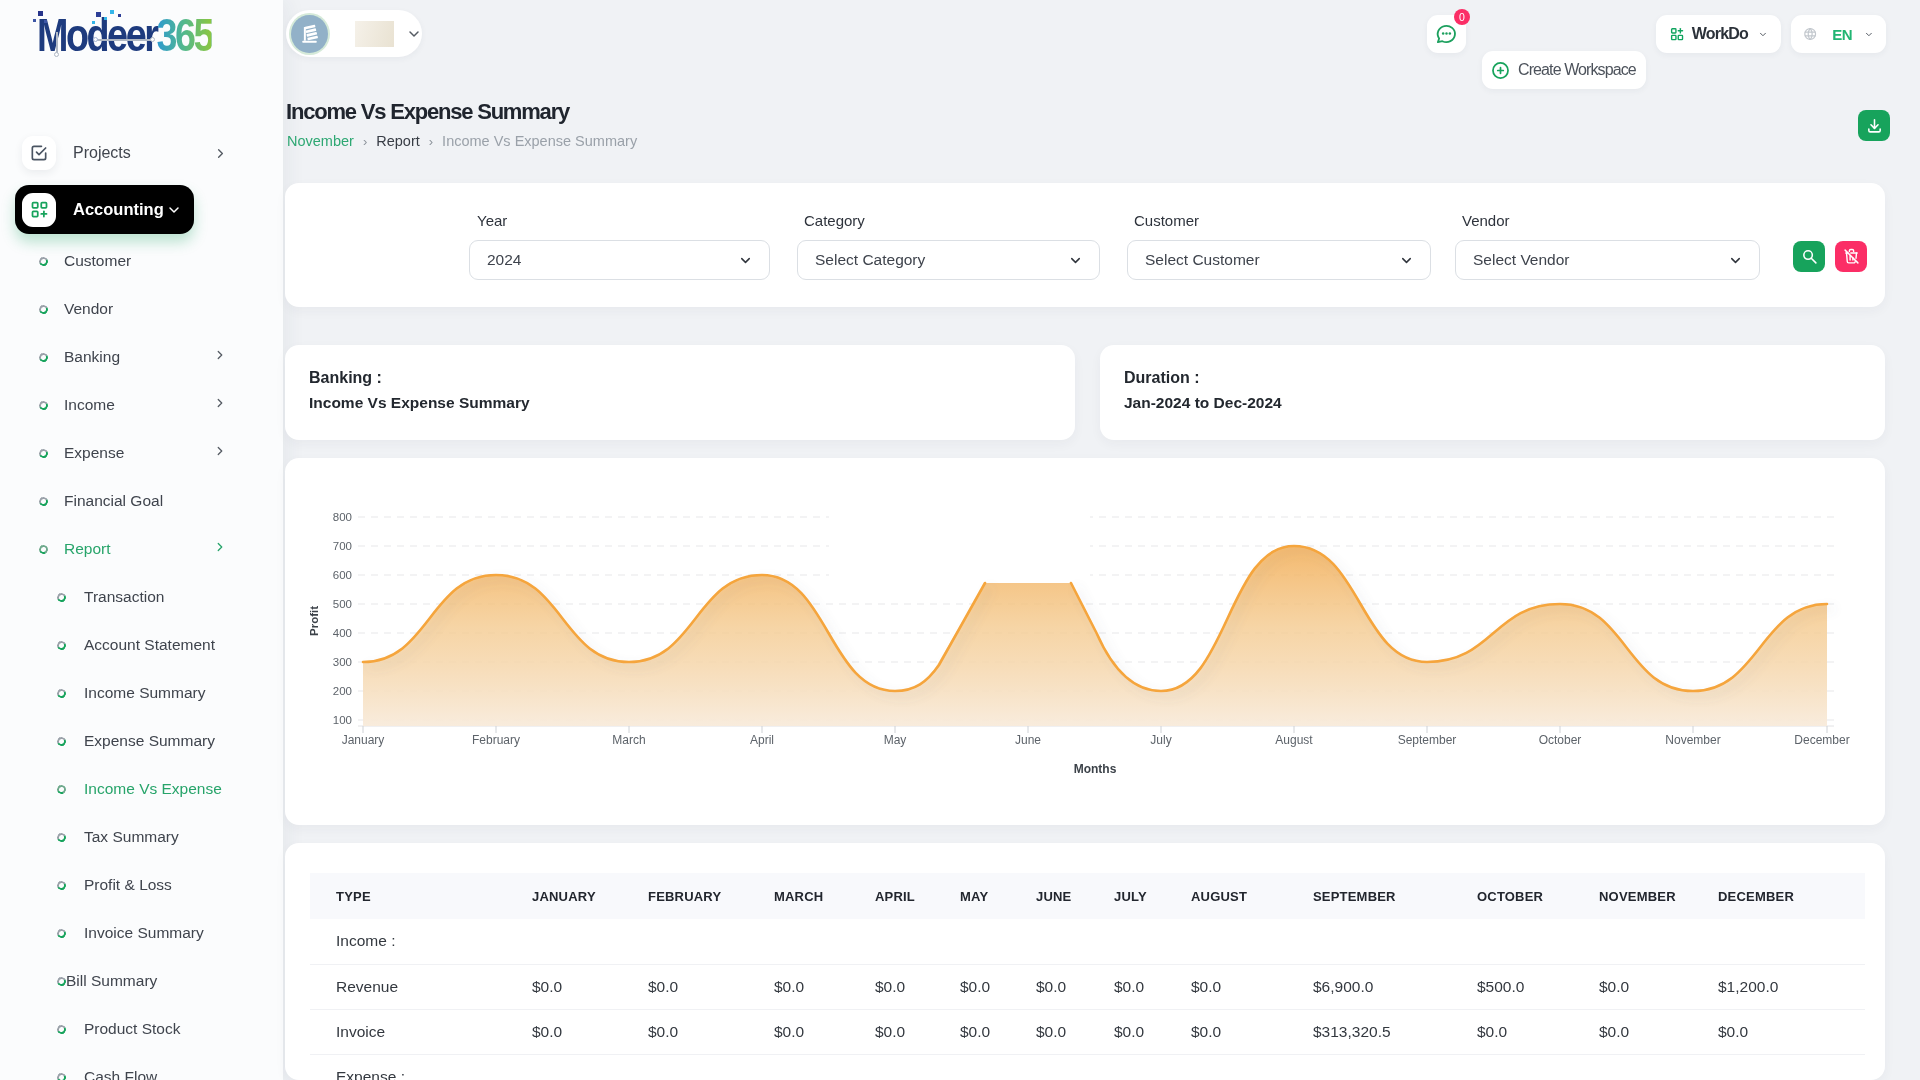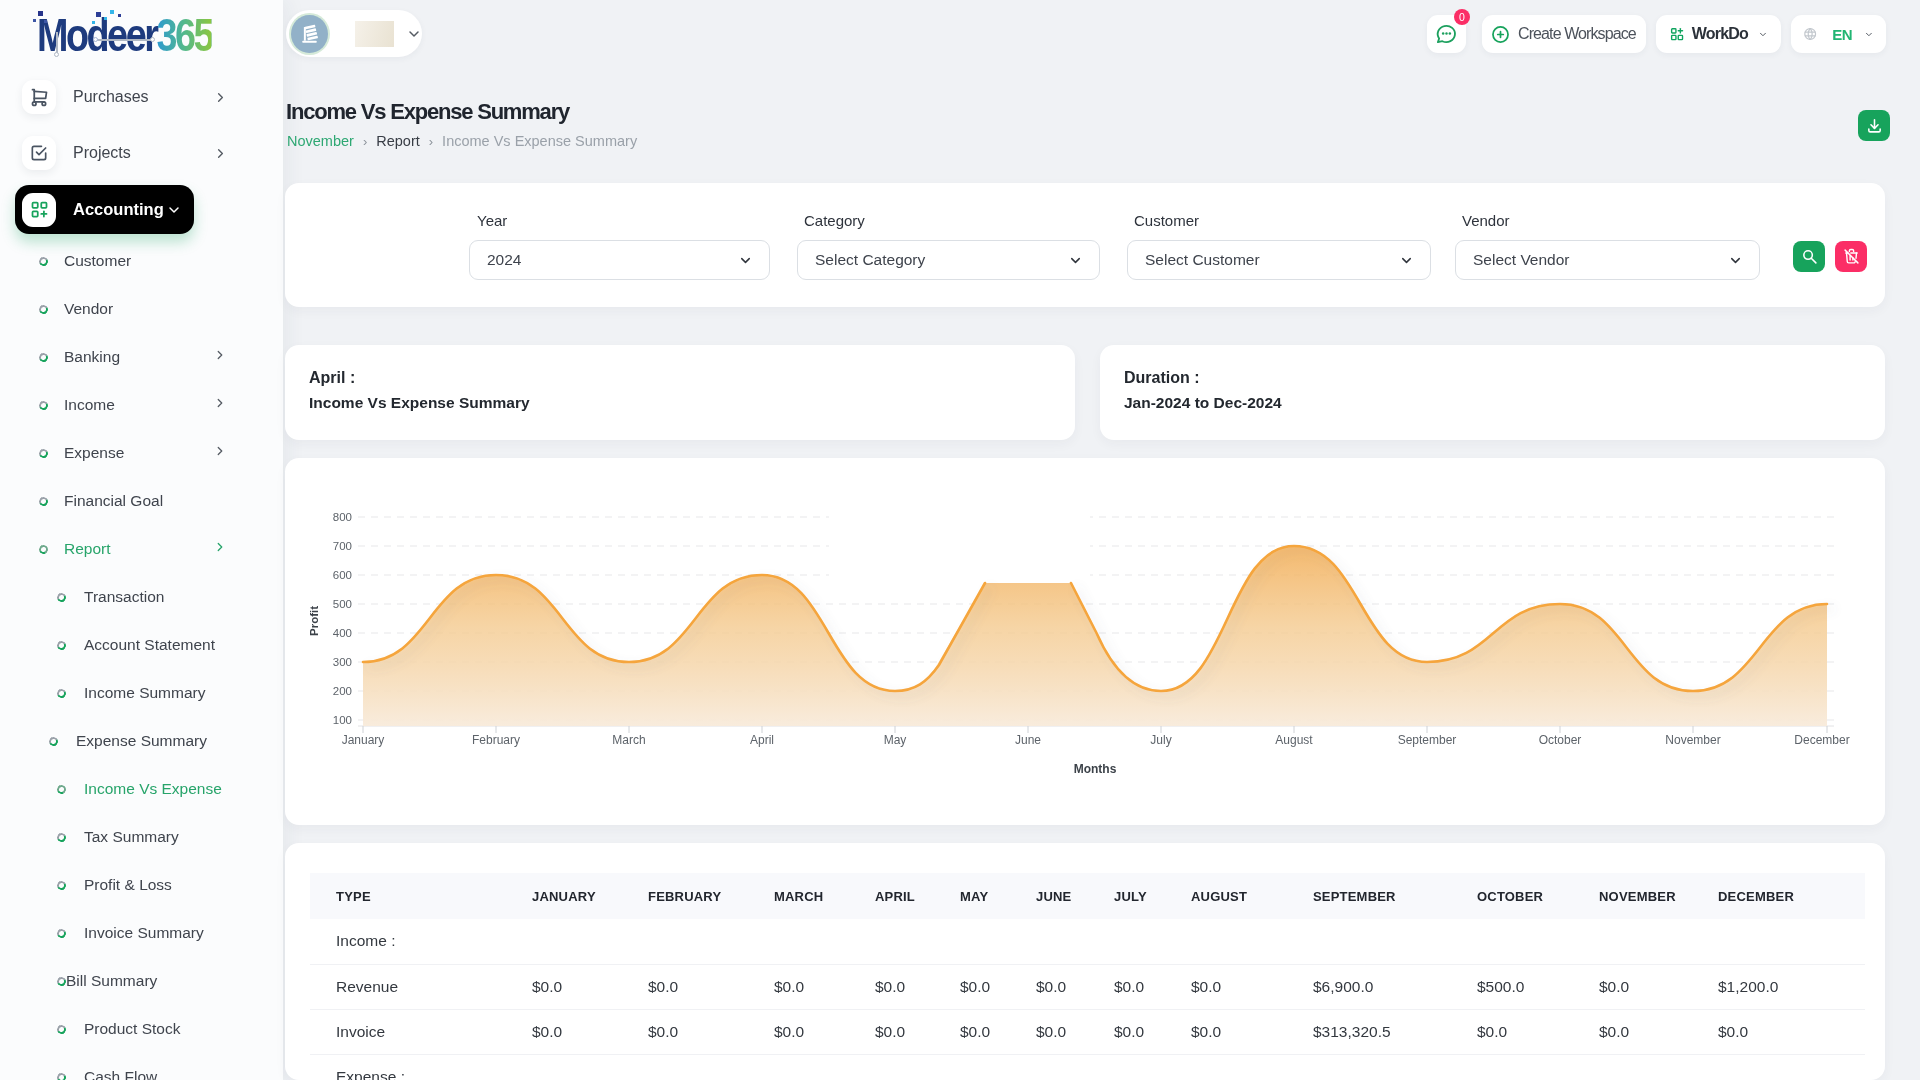--- a/index.html
+++ b/index.html
@@ -23,21 +23,21 @@
 .menu-li .chev { position:absolute; left:197px; color:#565c64; }
 svg.ic { display:block; }
 
 .ws-pill { position:absolute; left:286px; top:10px; width:136px; height:47px; background:#fff; border-radius:24px; box-shadow:0 2px 6px rgba(40,50,70,.05); display:flex; align-items:center; }
 .ws-avatar { width:38px; height:38px; border-radius:50%; background:#92b1c8; margin-left:5px; display:flex; align-items:center; justify-content:center; box-shadow:0 0 0 2px #d5ead9; }
 .ws-img { width:41px; height:26px; margin-left:27px; background:linear-gradient(105deg,#f5f1e9,#e9e2d2); }
 .ws-chev { margin-left:12px; color:#555b63; }
 .topbtn { position:absolute; top:15px; height:38px; background:#fff; border-radius:11px; box-shadow:0 2px 6px rgba(40,50,70,.05); display:flex; align-items:center; }
 #btn-chat { left:1427px; width:39px; justify-content:center; }
 .badge { position:absolute; right:-4px; top:-6px; min-width:16px; height:16px; background:#fb2e66; color:#fff; border-radius:8px; font-size:10.5px; display:flex; align-items:center; justify-content:center; padding:0 4px; }
-#btn-cw { left:1482px; width:164px; padding:0 9px; white-space:nowrap; }
+#btn-cw { left:1482px; width:164px; padding:0 9px; white-space:nowrap;margin-top:36px; }
 #btn-cw .t { margin-left:8px; font-size:16px; letter-spacing:-0.9px; color:#4c525b; }
 #btn-wd { left:1656px; width:125px; padding:0 13px; }
 #btn-wd .t { margin-left:7px; margin-right:10px; font-size:16px; letter-spacing:-0.8px; font-weight:bold; color:#2b3139; }
 #btn-en { left:1791px; width:95px; padding:0 12px; }
 #btn-en .t { margin-left:15px; margin-right:12px; font-size:15px; letter-spacing:-0.5px; font-weight:bold; color:#21b573; }
 
 .pg-title { position:absolute; left:286px; top:99px; font-size:22px; letter-spacing:-1.2px; font-weight:bold; color:#20252e; }
 .crumbs { position:absolute; left:287px; top:133px; font-size:14.5px; color:#9aa1a9; }
 .crumbs .g { color:#2ea873; }
 .crumbs .d { color:#383d45; }
@@ -72,36 +72,20 @@
   <div style="position:absolute;left:96px;top:12px;width:5px;height:5px;background:#2d3f97;"></div>
   <div style="position:absolute;left:104px;top:17px;width:3px;height:3px;background:#35b6e9;"></div>
   <div style="position:absolute;left:110px;top:10px;width:4px;height:4px;background:#35b6e9;"></div>
   <div style="position:absolute;left:118px;top:14px;width:3px;height:3px;background:#2d3f97;"></div>
   <div style="position:absolute;left:92px;top:21px;width:3px;height:3px;background:#35b6e9;"></div>
   <div style="position:absolute;left:97px;top:39px;width:54px;height:1.6px;background:#b0b8c4;"></div>
   <div style="position:absolute;left:150px;top:37px;width:5px;height:5px;border:1.4px solid #b0b8c4;border-radius:50%;background:#fbfcfd;"></div>
   <div style="position:absolute;left:93px;top:37px;width:5px;height:5px;border:1.4px solid #a8b6d4;border-radius:50%;background:#fbfcfd;"></div>
   <div style="position:absolute;left:56px;top:32px;width:1.6px;height:21px;background:#b0b8c4;"></div>
   <div style="position:absolute;left:54px;top:52px;width:5px;height:5px;border:1.4px solid #b0b8c4;border-radius:50%;background:#fbfcfd;"></div>
-  <div class="nav-item" style="top:73px;">
-    <div class="icon-box">
-      <svg class="ic" width="21" height="21" viewBox="0 0 24 24" fill="none" stroke="#4a5462" stroke-width="2" stroke-linecap="round" stroke-linejoin="round">
-          <circle cx="6" cy="19" r="2"></circle>
-          <circle cx="17" cy="19" r="2"></circle>
-          <path d="M17 17h-11v-14h-2"></path>
-          <path d="M6 5l14 1l-1 7h-13"></path>
-        </svg>
-    </div>
-    <span class="lbl">Purchases</span>
-    <span class="chev">
-        <svg class="ic" width="15" height="15" viewBox="0 0 24 24" fill="none" stroke="#555b63" stroke-width="2.2" stroke-linecap="round" stroke-linejoin="round">
-          <path d="M9 6l6 6l-6 6"></path>
-        </svg>
-      </span>
-  </div>
   <div class="nav-item" style="top:129px;">
     <div class="icon-box">
       <svg class="ic" width="20" height="20" viewBox="0 0 24 24" fill="none" stroke="#4a5462" stroke-width="2" stroke-linecap="round" stroke-linejoin="round">
           <path d="M9 11l3 3l8 -8"></path>
           <path d="M20 12v6a2 2 0 0 1 -2 2h-12a2 2 0 0 1 -2 -2v-12a2 2 0 0 1 2 -2h9"></path>
         </svg>
     </div>
     <span class="lbl">Projects</span>
     <span class="chev">
         <svg class="ic" width="15" height="15" viewBox="0 0 24 24" fill="none" stroke="#555b63" stroke-width="2.2" stroke-linecap="round" stroke-linejoin="round">
@@ -173,21 +157,21 @@
         <span class="t" style="margin-left:18px;">Transaction</span>
       </div>
   <div class="menu-li" style="left:57px; top:633px; width:183px;">
         <span class="bullet"></span>
         <span class="t" style="margin-left:18px;text-align:center;">Account Statement</span>
       </div>
   <div class="menu-li" style="left:57px; top:681px; width:183px;">
         <span class="bullet"></span>
         <span class="t" style="margin-left:18px;">Income Summary</span>
       </div>
-  <div class="menu-li" style="left:49px; top:729px; width:183px;">
+  <div class="menu-li" style="left:57px; top:729px; width:183px;">
         <span class="bullet"></span>
         <span class="t" style="margin-left:18px;">Expense Summary</span>
       </div>
   <div class="menu-li grn" style="left:57px; top:777px; width:183px;">
         <span class="bullet"></span>
         <span class="t" style="margin-left:18px;">Income Vs Expense</span>
       </div>
   <div class="menu-li" style="left:57px; top:825px; width:183px;">
         <span class="bullet"></span>
         <span class="t" style="margin-left:18px;">Tax Summary</span>
@@ -340,21 +324,21 @@
         <path d="M14 14v3"></path>
         <path d="M5 7l1 12a2 2 0 0 0 2 2h8a2 2 0 0 0 1.18 -1.82"></path>
         <path d="M18.39 14.37l.61 -7.37"></path>
         <path d="M9 5v-1a2 2 0 0 1 2 -2h2a2 2 0 0 1 2 2v1"></path>
         <path d="M3 3l18 18"></path>
       </svg>
   </div>
 </div>
 
 <div class="card" id="info1">
-  <div class="info-t1">April :</div>
+  <div class="info-t1">Banking :</div>
   <div class="info-t2">Income Vs Expense Summary</div>
 </div>
 <div class="card" id="info2">
   <div class="info-t1">Duration :</div>
   <div class="info-t2">Jan-2024 to Dec-2024</div>
 </div>
 
 <div class="card" id="chart-card">
   <svg width="1600" height="367" viewBox="0 0 1600 367" font-family="Liberation Sans, sans-serif">
     <defs>

